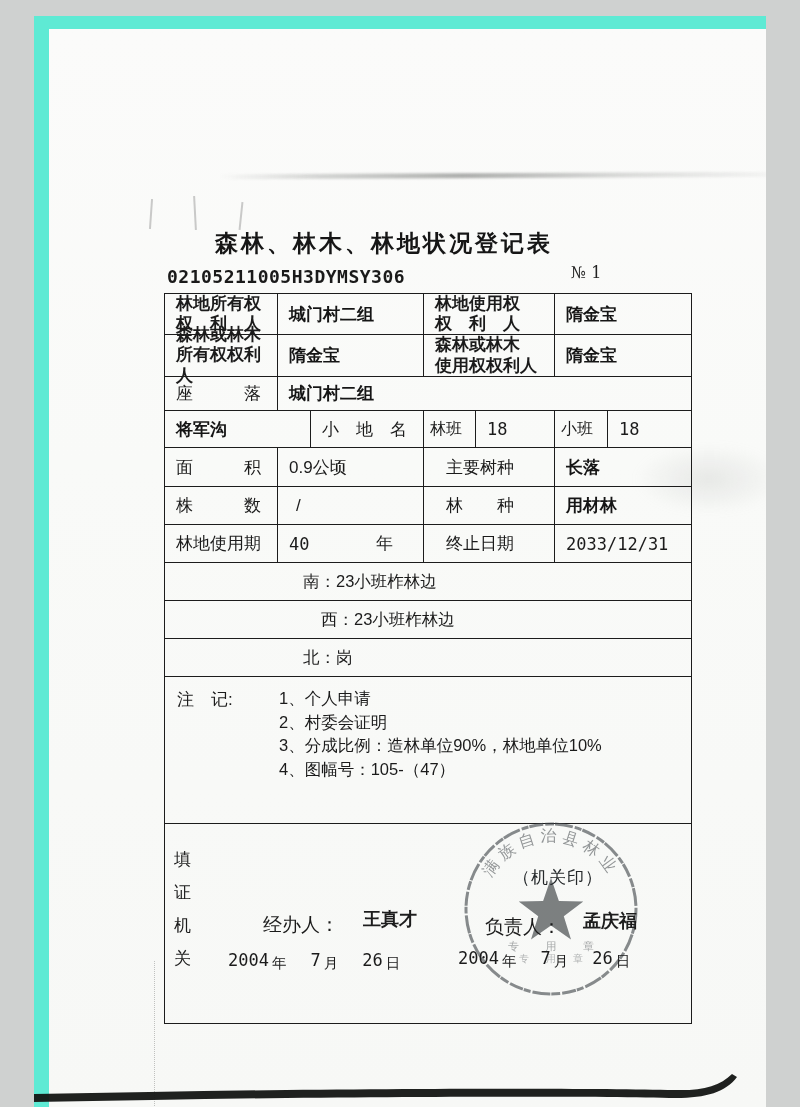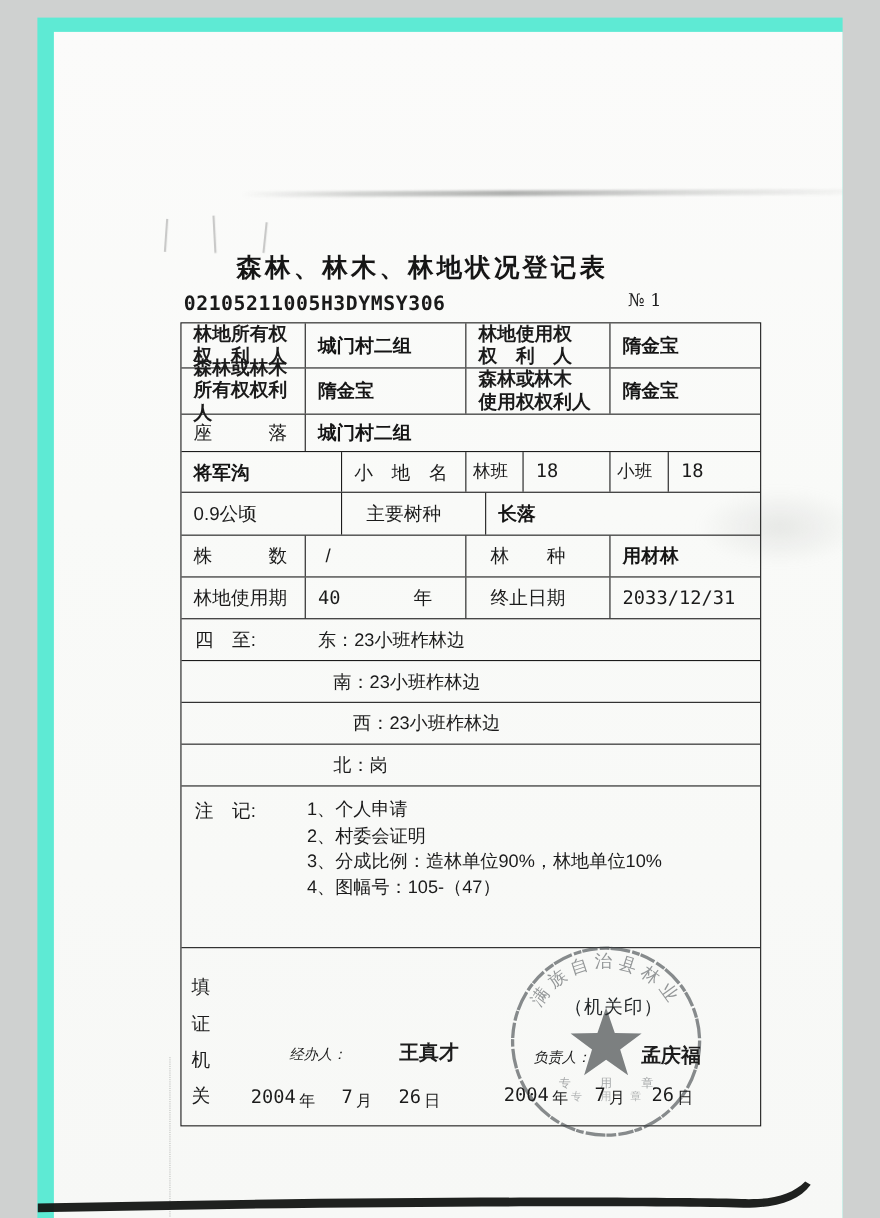--- a/index.html
+++ b/index.html
@@ -36,21 +36,21 @@
   .plain{font-size:17px;font-weight:normal;}
   .spread{justify-content:space-between;padding-right:30px;}
   
   .brow .dirlabel{position:absolute;left:12px;top:50%;transform:translateY(-50%);font-size:17px;}
   .btext{position:absolute;top:50%;transform:translateY(-50%);font-size:16.5px;}
   .notes-label{position:absolute;left:12px;top:11px;font-size:17px;}
   .notes-lines{position:absolute;left:114px;top:10px;display:flex;flex-direction:column;font-size:16.5px;line-height:23.5px;}
   
   .issuer{position:relative;}
   .vchar{position:absolute;left:9px;font-size:17px;}
-  .fieldlbl{position:absolute;font-size:13px;font-style:italic;}
+  .fieldlbl{position:absolute;font-size:19px;}
   .fieldname{position:absolute;font-size:18px;font-weight:bold;color:#1d1d1d;z-index:3;}
   .sealnote{position:absolute;left:348px;top:42px;font-size:17px;color:#24282a;z-index:3;letter-spacing:1px;}
   .daterow{position:absolute;font-size:17px;z-index:3;white-space:nowrap;}
   .daterow .n{font-family:"DejaVu Sans Mono",monospace;font-size:17px;}
   .daterow .u{font-size:14.5px;position:relative;top:2px;margin:0 24px 0 3px;}
   .daterow .u:last-child{margin-right:0;}
   .sealsvg{position:absolute;left:292px;top:-6px;z-index:2;}
   .barsvg{position:absolute;left:0;top:1050px;}
 </style>
 </head>
@@ -130,20 +130,23 @@
         </div>
       <div class="td" style="width:53px;padding-left:6px;">
           <span class="lbl" style="font-size:16px;">小班</span>
         </div>
       <div class="td last" style="flex:1;">
           <span class="num">18</span>
         </div>
     </div>
 
     <div class="tr" style="height:39px;">
+      <div class="td" style="width:113px;">
+          <span class="lbl">面　　　积</span>
+        </div>
       <div class="td" style="width:146px;">
           <span class="plain">0.9公顷</span>
         </div>
       <div class="td" style="width:131px;padding-left:22px;">
           <span class="lbl">主要树种</span>
         </div>
       <div class="td last" style="flex:1;">
           <span class="val">长落</span>
         </div>
     </div>
@@ -172,24 +175,20 @@
         <span class="plain">年</span>
       </div>
       <div class="td" style="width:131px;padding-left:22px;">
           <span class="lbl">终止日期</span>
         </div>
       <div class="td last" style="flex:1;">
           <span class="num">2033/12/31</span>
         </div>
     </div>
 
-    <div class="tr brow" style="height:38px;">
-      <span class="dirlabel">四　至:</span>
-      <span class="btext" style="left:124px;">东：23小班柞林边</span>
-    </div>
     <div class="tr brow" style="height:38px;">
       <span class="btext" style="left:138px;">南：23小班柞林边</span>
     </div>
     <div class="tr brow" style="height:38px;">
       <span class="btext" style="left:156px;">西：23小班柞林边</span>
     </div>
     <div class="tr brow" style="height:38px;">
       <span class="btext" style="left:138px;">北：岗</span>
     </div>
 

